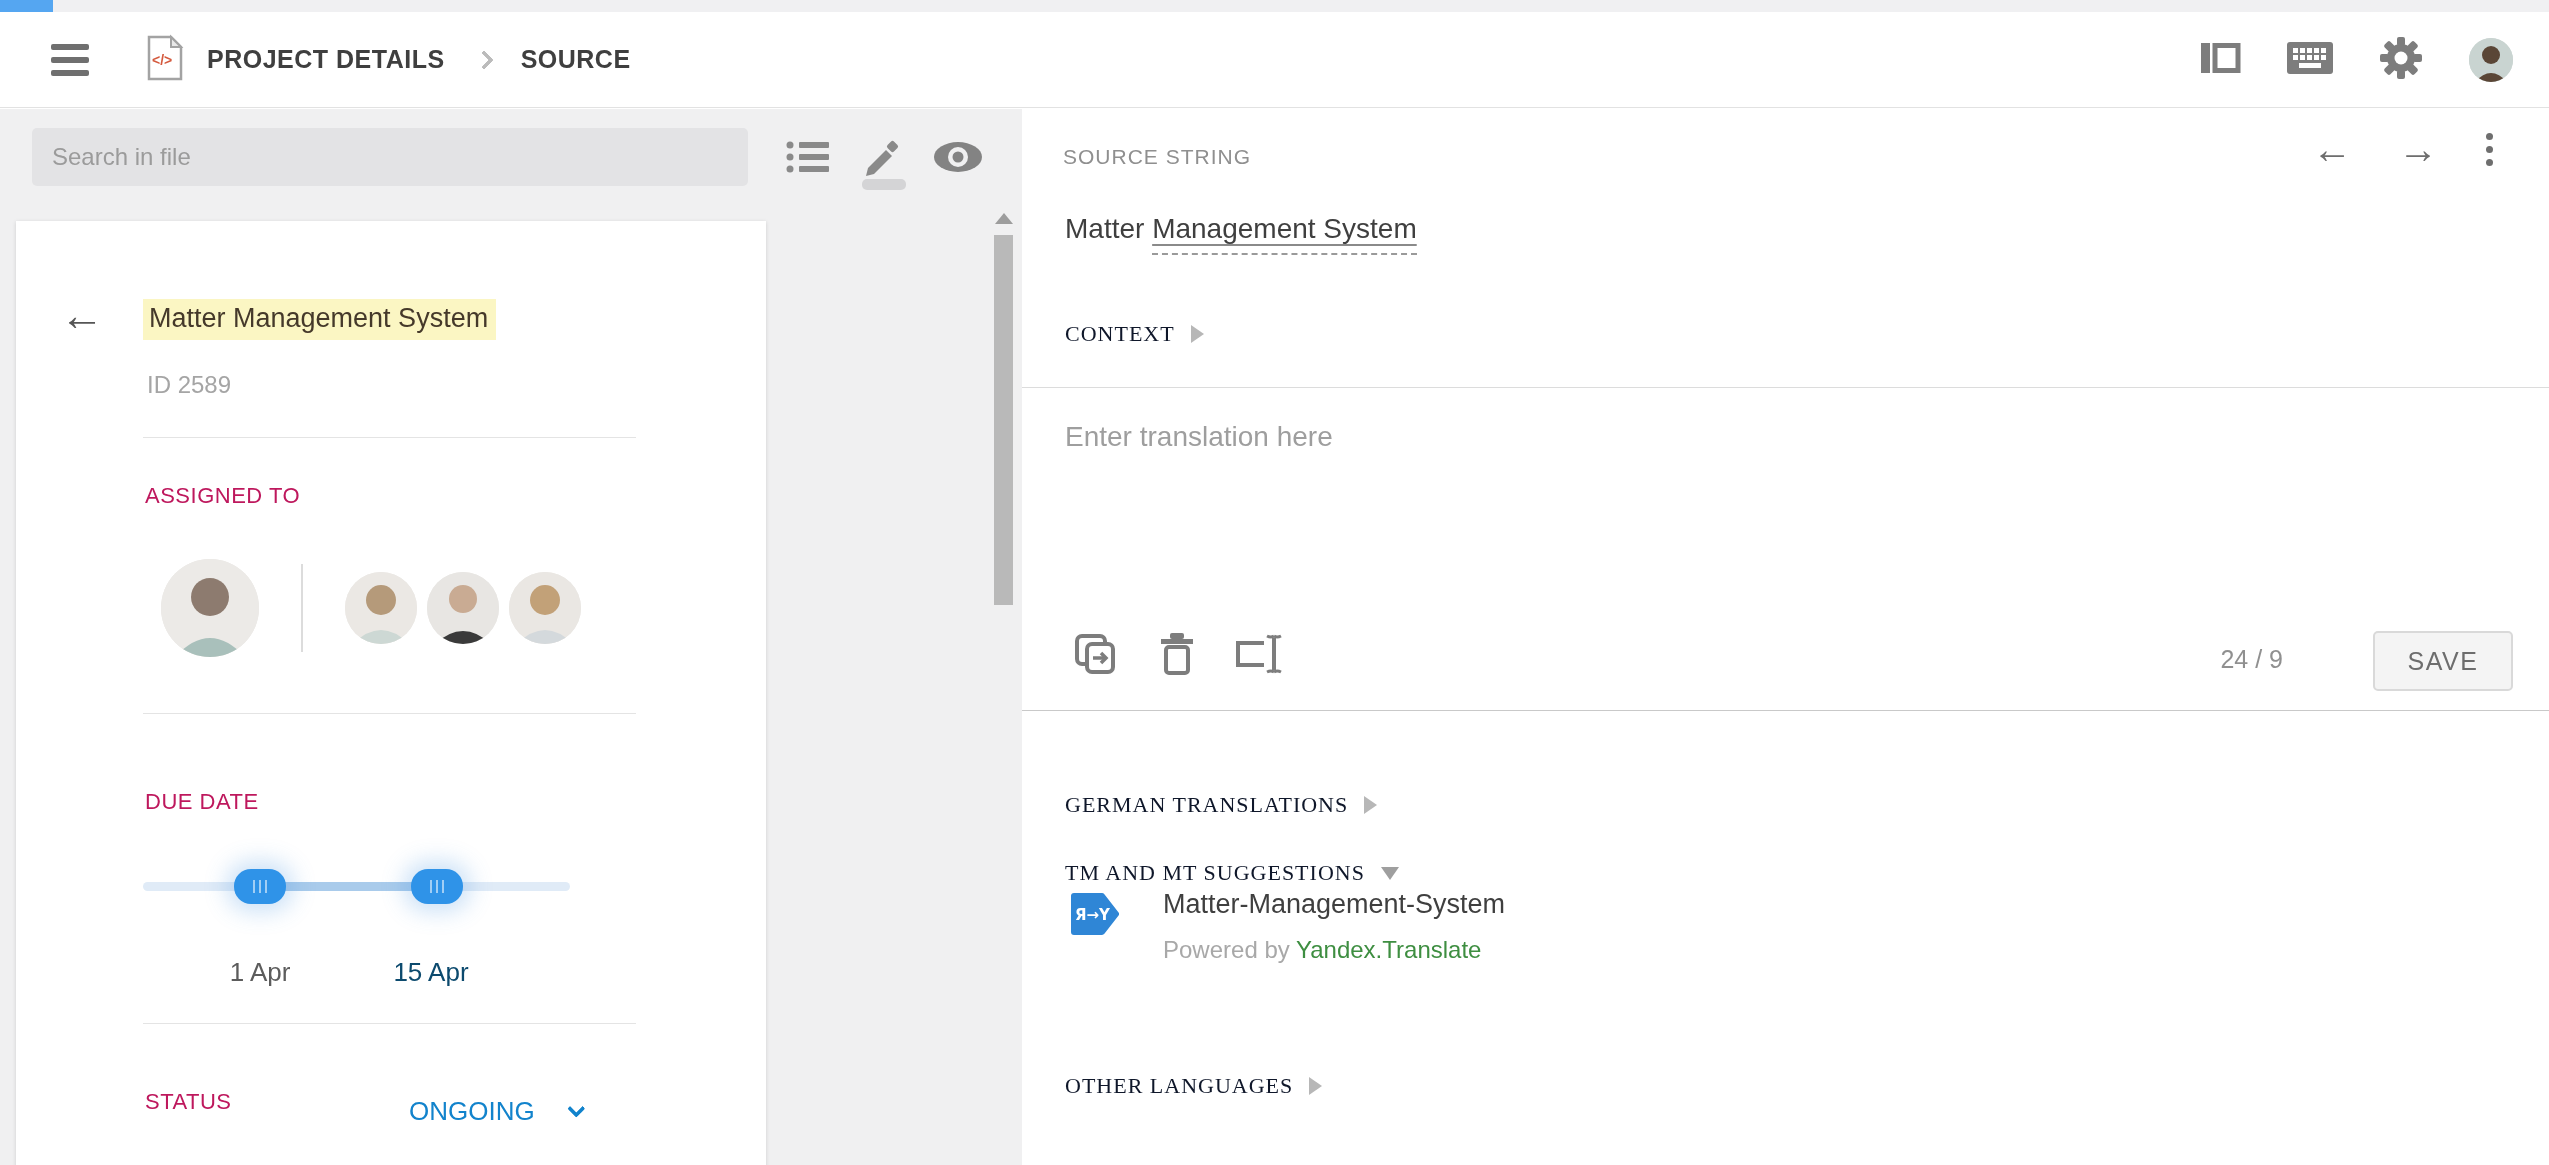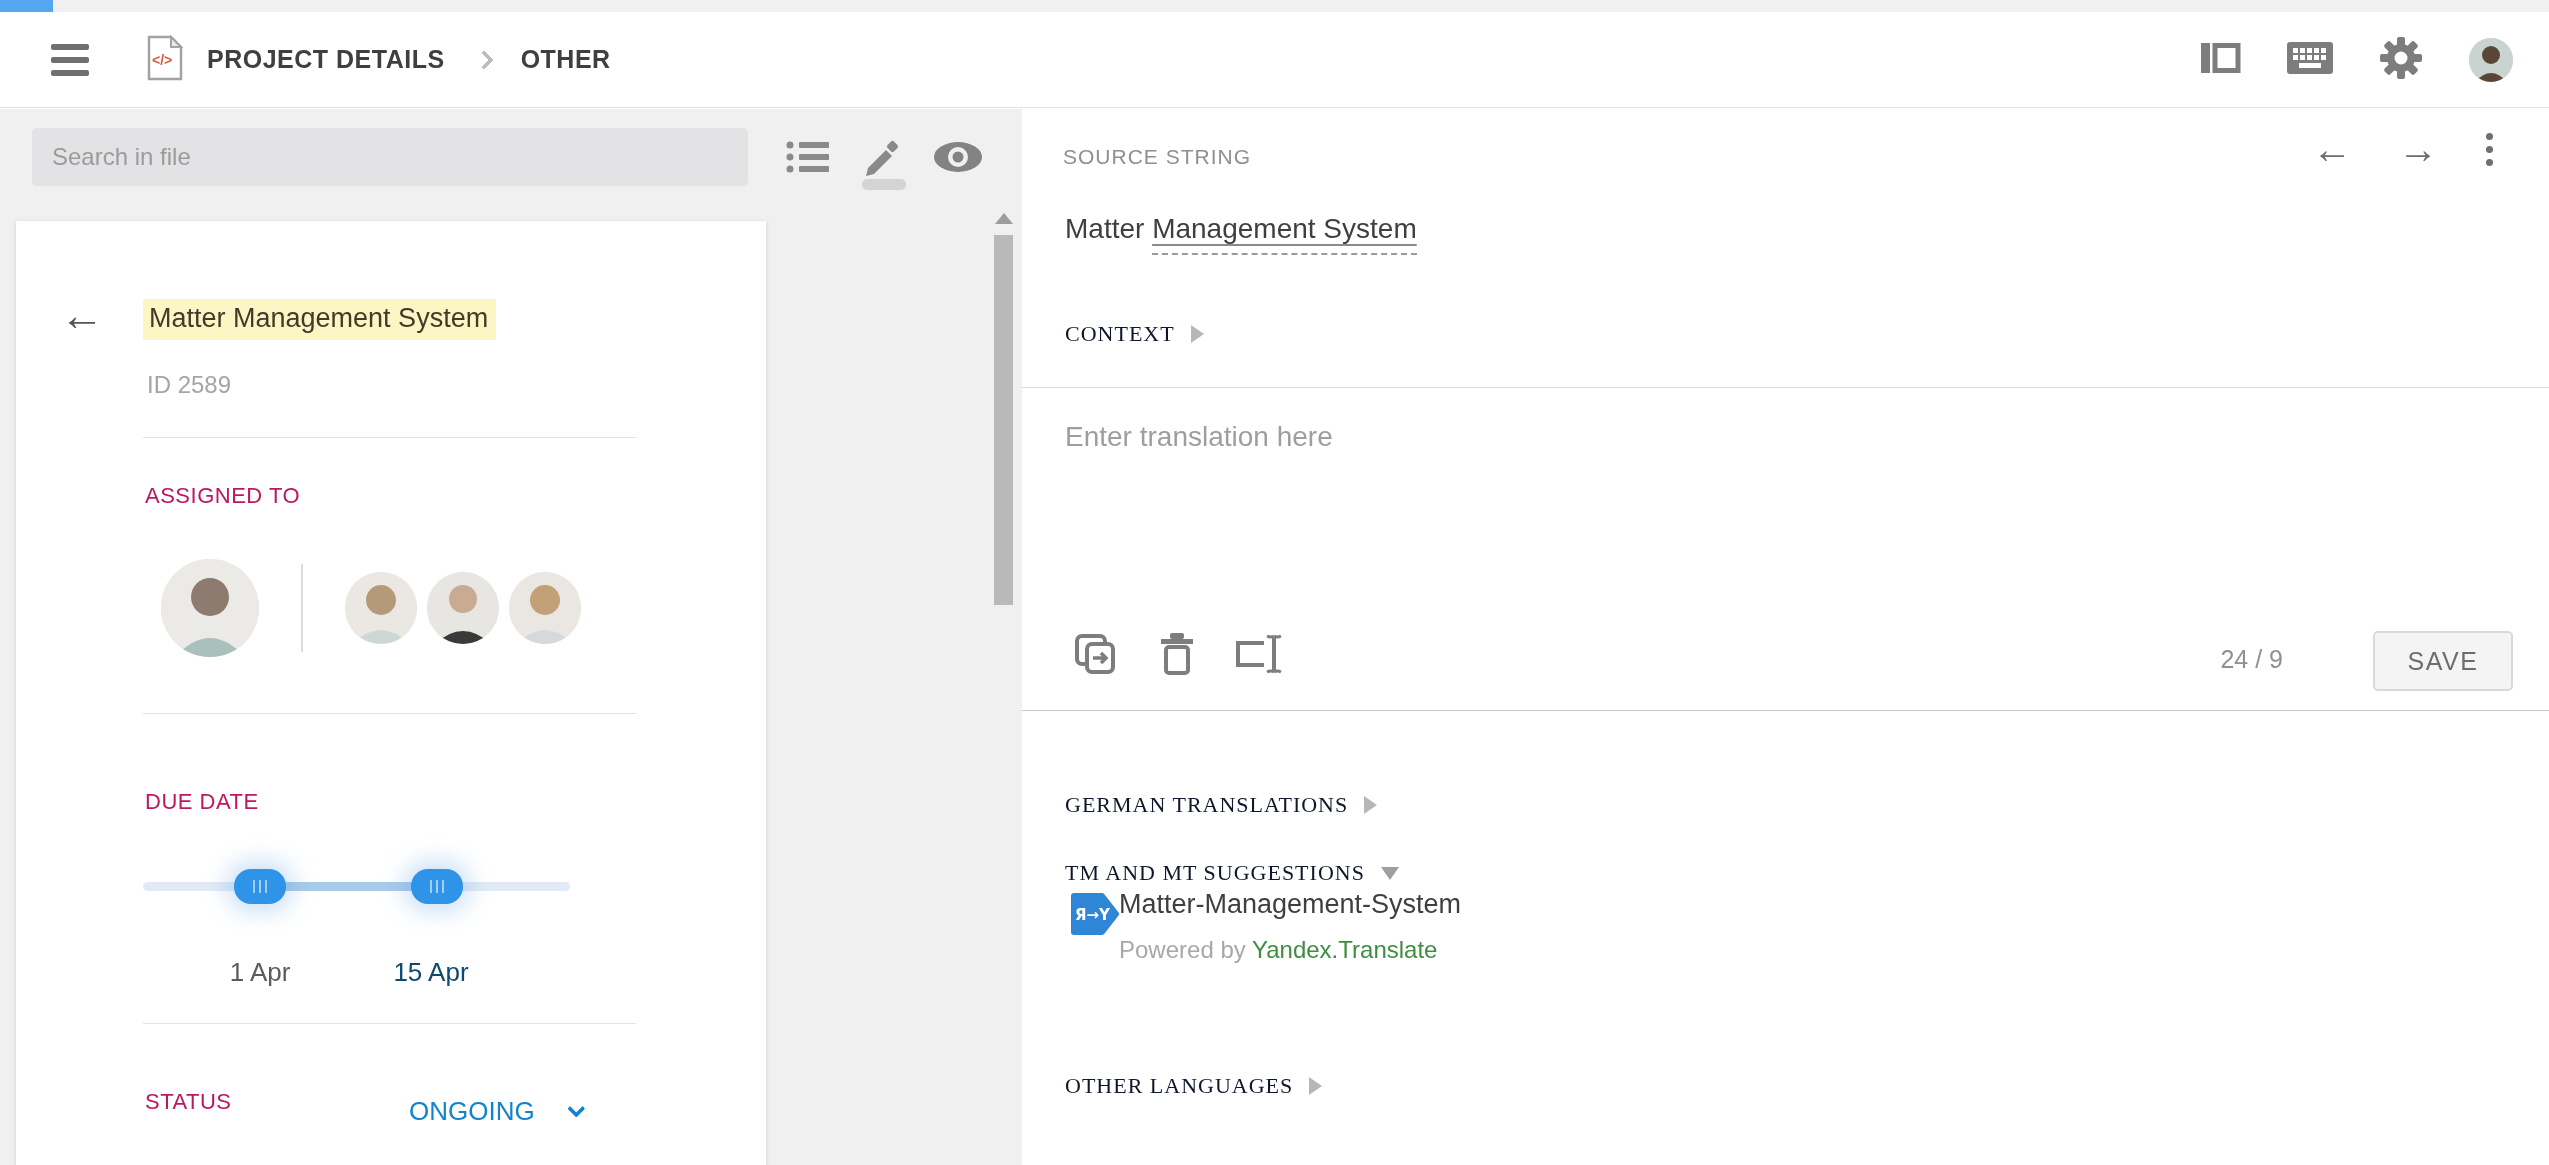--- a/index.html
+++ b/index.html
@@ -105,21 +105,21 @@
   .counter { position:absolute; right:266px; top:536px; font-size:25px; color:#909090; }
   .save-btn { position:absolute; right:36px; top:522px; width:140px; height:60px; background:#f4f4f4;
               border:2px solid #d9d9d9; border-radius:5px; font-family:inherit; font-size:25px;
               color:#6d6d6d; letter-spacing:1.5px; cursor:pointer; }
   .hr-full2 { position:absolute; left:0; top:601px; width:100%; height:1px; background:#c9c9c9; }
   .sec-row { position:absolute; left:43px; display:flex; align-items:center; gap:16px; cursor:pointer;margin-top:38px; }
   .sec-german { top:645px; }
   .sec-tmmt { top:713px; }
   .sec-other { top:926px; }
   .suggestion { position:absolute; left:47px; top:780px; display:flex; cursor:pointer; }
-  .sugg-text { }
+  .sugg-text { margin-left:44px; }
   .sugg-main { font-size:27px; color:#3f3f3f; }
   .sugg-sub { margin-top:16px; font-size:24px; color:#a8a8a8; }
   .sugg-provider { color:#3e8e41; cursor:pointer; }
 </style>
 </head>
 <body>
 
 <div class="top-strip">
   <div class="loading-bar"></div>
 </div>
@@ -132,21 +132,21 @@
   </div>
   <div class="file-icon">
     <svg width="40" height="48" viewBox="0 0 40 48">
       <path d="M4 3 h22 l10 10 v32 h-32 z" fill="#fff" stroke="#a3a3a3" stroke-width="2.5"></path>
       <path d="M26 3 l10 10 h-10 z" fill="#e9e9e9" stroke="#a3a3a3" stroke-width="2"></path>
       <text x="7" y="31" font-size="14" font-weight="bold" fill="#d4593d" font-family="Liberation Sans, sans-serif">&lt;/&gt;</text>
     </svg>
   </div>
   <div class="crumb crumb-project">PROJECT DETAILS</div>
   <div class="crumb-chev"></div>
-  <div class="crumb">OTHER</div>
+  <div class="crumb">SOURCE</div>
 
   <div class="header-right">
     <div style="cursor:pointer;">
       <svg width="42" height="36" viewBox="0 0 42 36">
         <rect x="2" y="3" width="9" height="30" fill="#7d7d7d"></rect>
         <rect x="16" y="5.5" width="23" height="25" fill="none" stroke="#7d7d7d" stroke-width="5"></rect>
       </svg>
     </div>
     <div style="cursor:pointer;">
       <svg width="46" height="32" viewBox="0 0 46 32">

